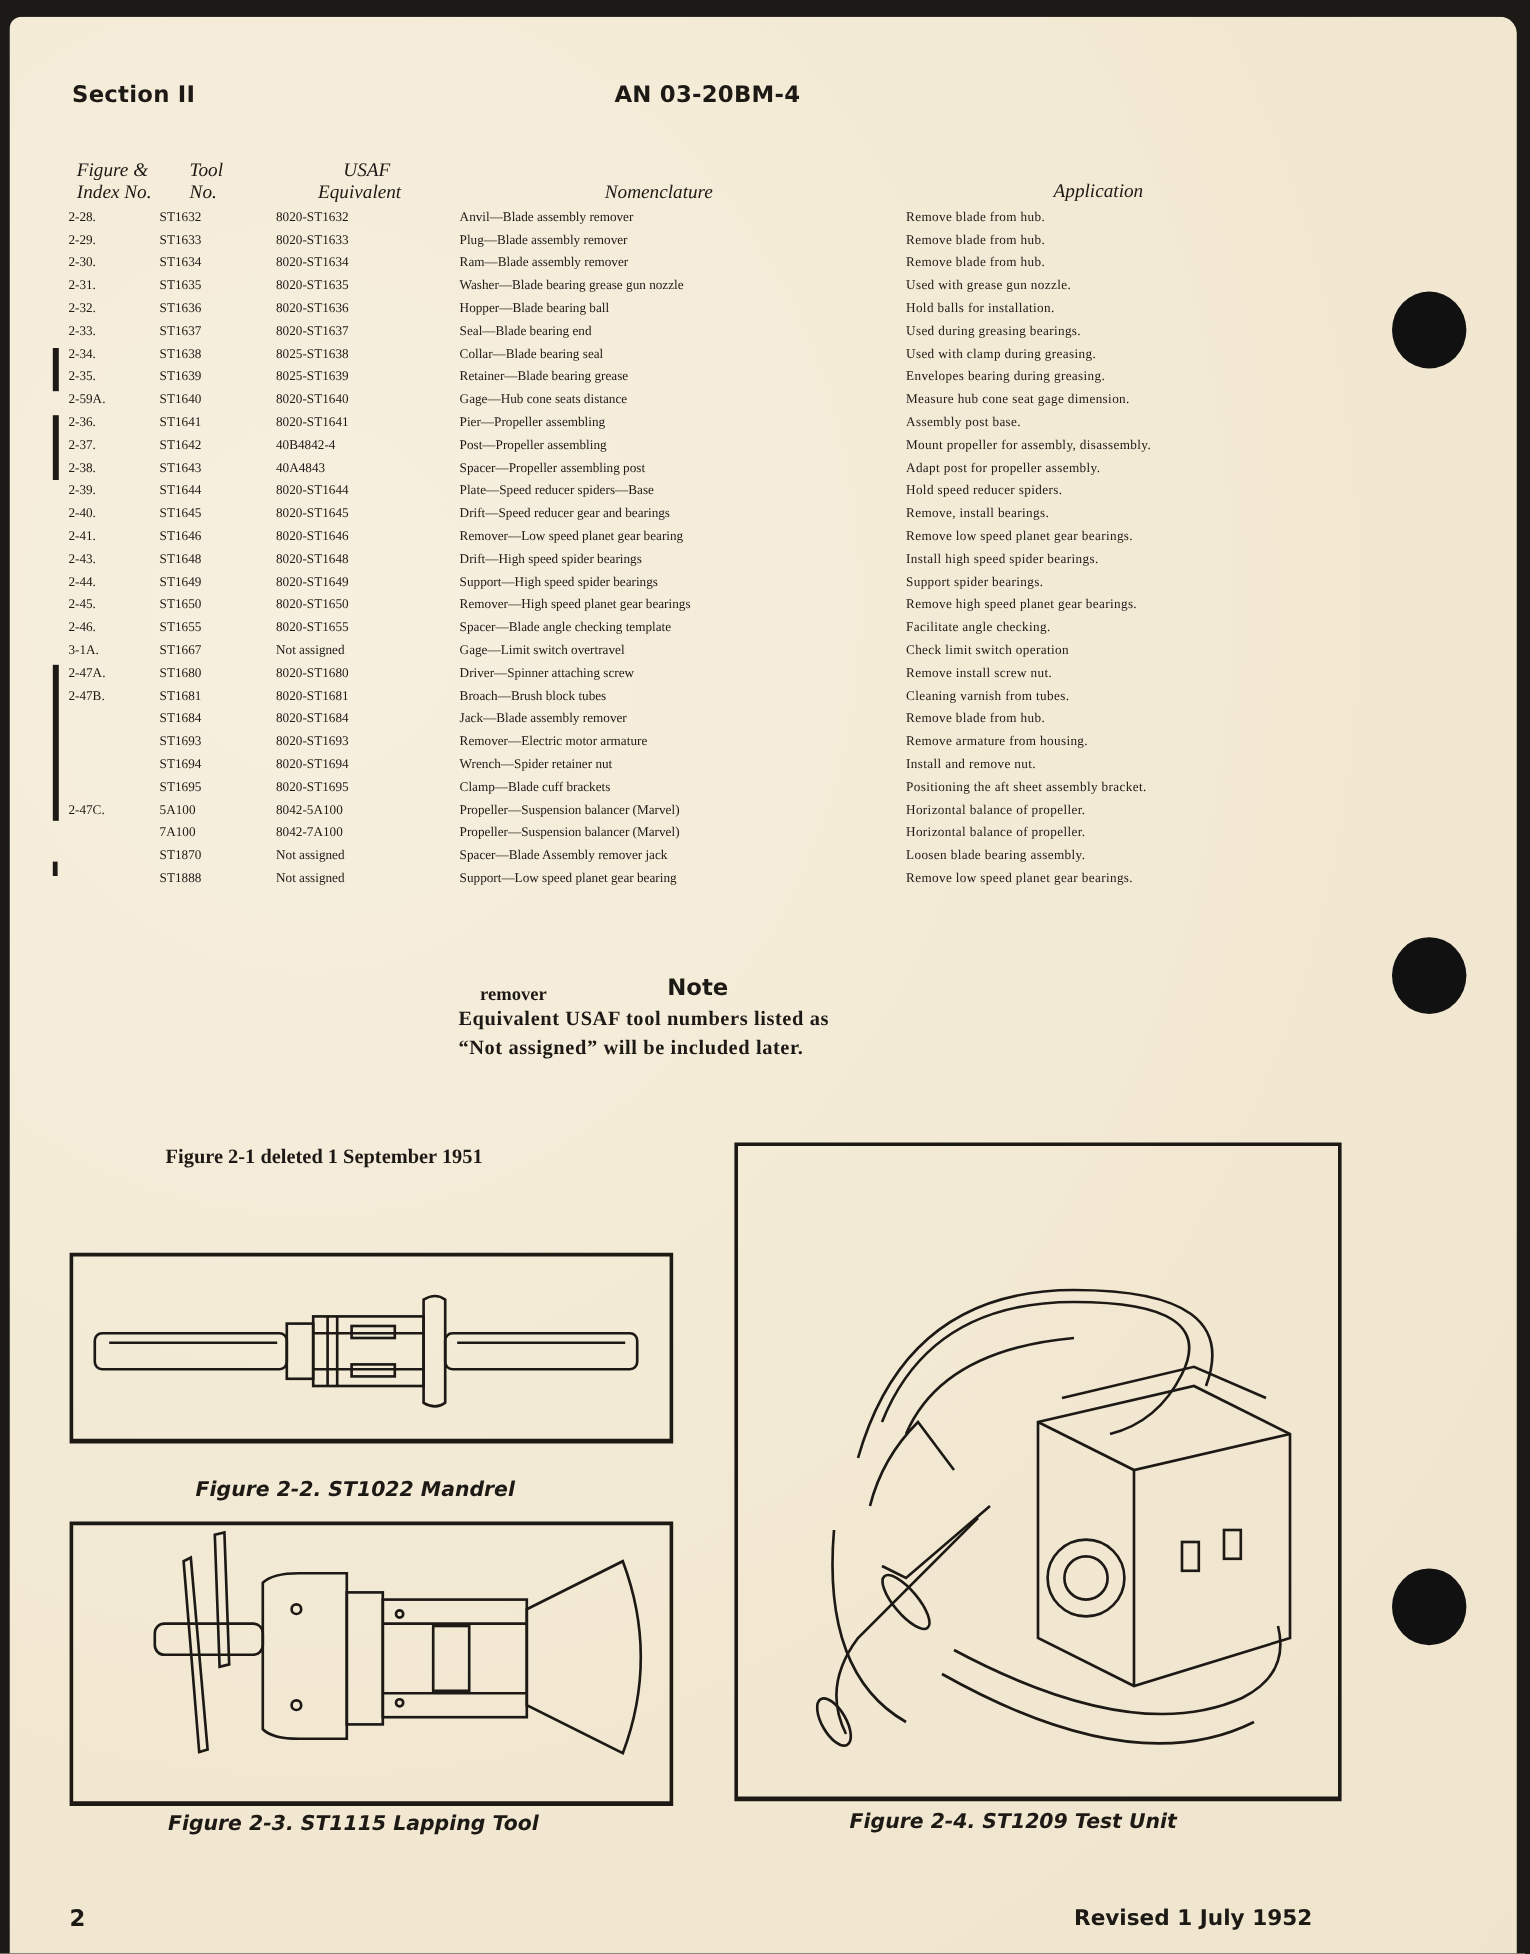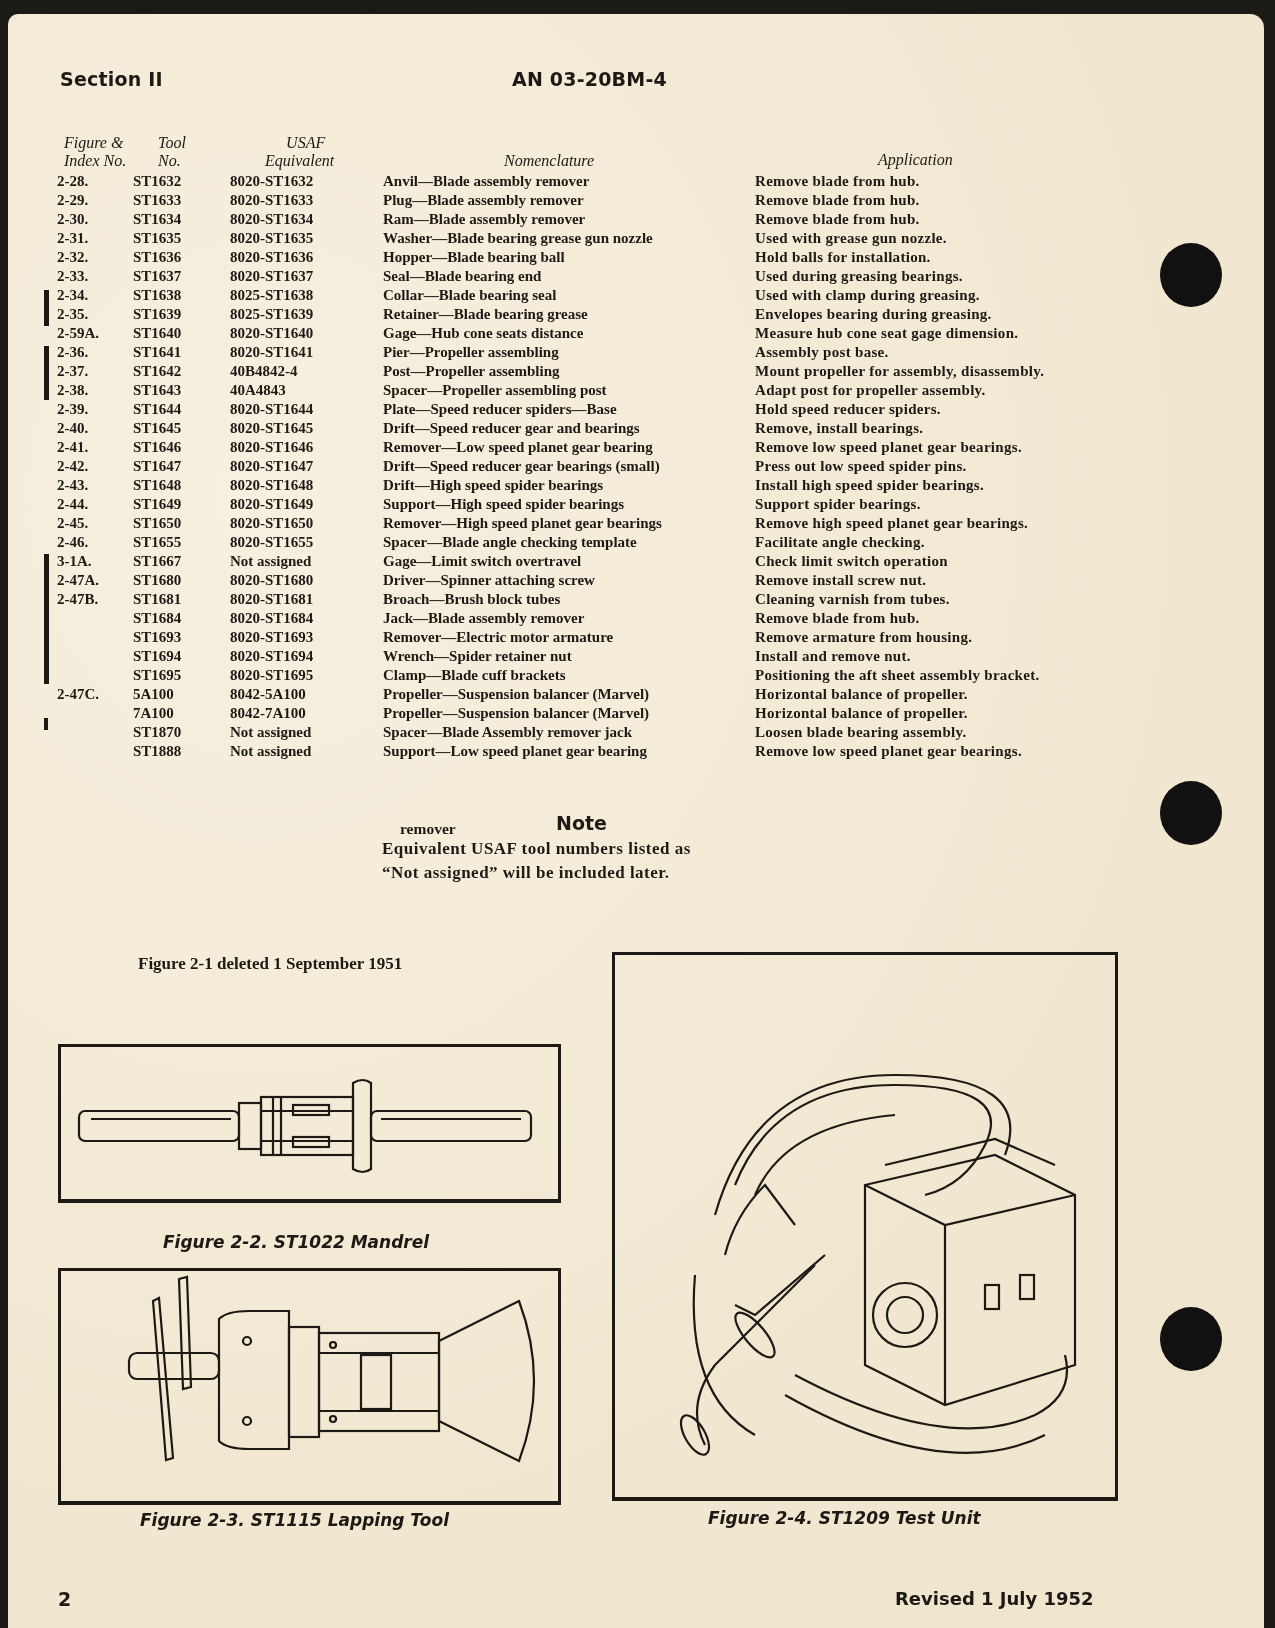--- a/index.html
+++ b/index.html
@@ -13,21 +13,21 @@
     position: absolute; left: 8px; top: 14px; width: 1256px; height: 1614px;
     background: #f4ecd9;
     background-image: radial-gradient(ellipse at 20% 30%, #f7f0df 0%, #f2e8d2 60%, #efe4cc 100%);
     border-radius: 10px 14px 0 0;
   }
   .hdr { position: absolute; top: 68px; font-family: "DejaVu Sans", sans-serif; font-weight: bold; font-size: 19px; letter-spacing: 0.2px; }
   .hdr-left { left: 60px; }
   .hdr-right { left: 512px; }
   .colhead { position: absolute; font-style: italic; font-weight: normal; font-size: 16px; line-height: 18px; }
   .table-rows { position: absolute; top: 172px; left: 0; width: 1275px; }
-  .row { position: relative; height: 19px; font-size: 15px; font-weight: bold; line-height: 19px; white-space: nowrap; }
+  .row { position: relative; height: 19px; font-size: 11px; font-weight: normal; line-height: 19px; white-space: nowrap; }
   .row span { position: absolute; top: 0; }
   .c-idx { left: 57px; }
   .c-tool { left: 133px; }
   .c-usaf { left: 230px; }
   .c-nom { left: 383px; }
   .c-app { left: 755px; letter-spacing: 0.3px; }
   .cont { position: absolute; left: 400px; top: 780px; font-size: 15.5px; font-weight: bold; margin-top: 40px; }
   .changebar { position: absolute; width: 5px; background: #1d1a16; left: 44px; }
   .note-title { position: absolute; left: 556px; top: 812px; font-family: "DejaVu Sans", sans-serif; font-weight: bold; font-size: 19px; }
   .note-text { position: absolute; left: 382px; top: 837px; font-size: 17px; font-weight: bold; line-height: 24px; letter-spacing: 0.5px; }
@@ -169,27 +169,20 @@
       <span class="c-usaf">8020-ST1645</span>
       <span class="c-nom">Drift—Speed reducer gear and bearings</span>
       <span class="c-app">Remove, install bearings.</span>
     </div>
     <div class="row">
       <span class="c-idx">2-41.</span>
       <span class="c-tool">ST1646</span>
       <span class="c-usaf">8020-ST1646</span>
       <span class="c-nom">Remover—Low speed planet gear bearing</span>
       <span class="c-app">Remove low speed planet gear bearings.</span>
-    </div>
-    <div class="row">
-      <span class="c-idx">2-42.</span>
-      <span class="c-tool">ST1647</span>
-      <span class="c-usaf">8020-ST1647</span>
-      <span class="c-nom">Drift—Speed reducer gear bearings (small)</span>
-      <span class="c-app">Press out low speed spider pins.</span>
     </div>
     <div class="row">
       <span class="c-idx">2-43.</span>
       <span class="c-tool">ST1648</span>
       <span class="c-usaf">8020-ST1648</span>
       <span class="c-nom">Drift—High speed spider bearings</span>
       <span class="c-app">Install high speed spider bearings.</span>
     </div>
     <div class="row">
       <span class="c-idx">2-44.</span>

